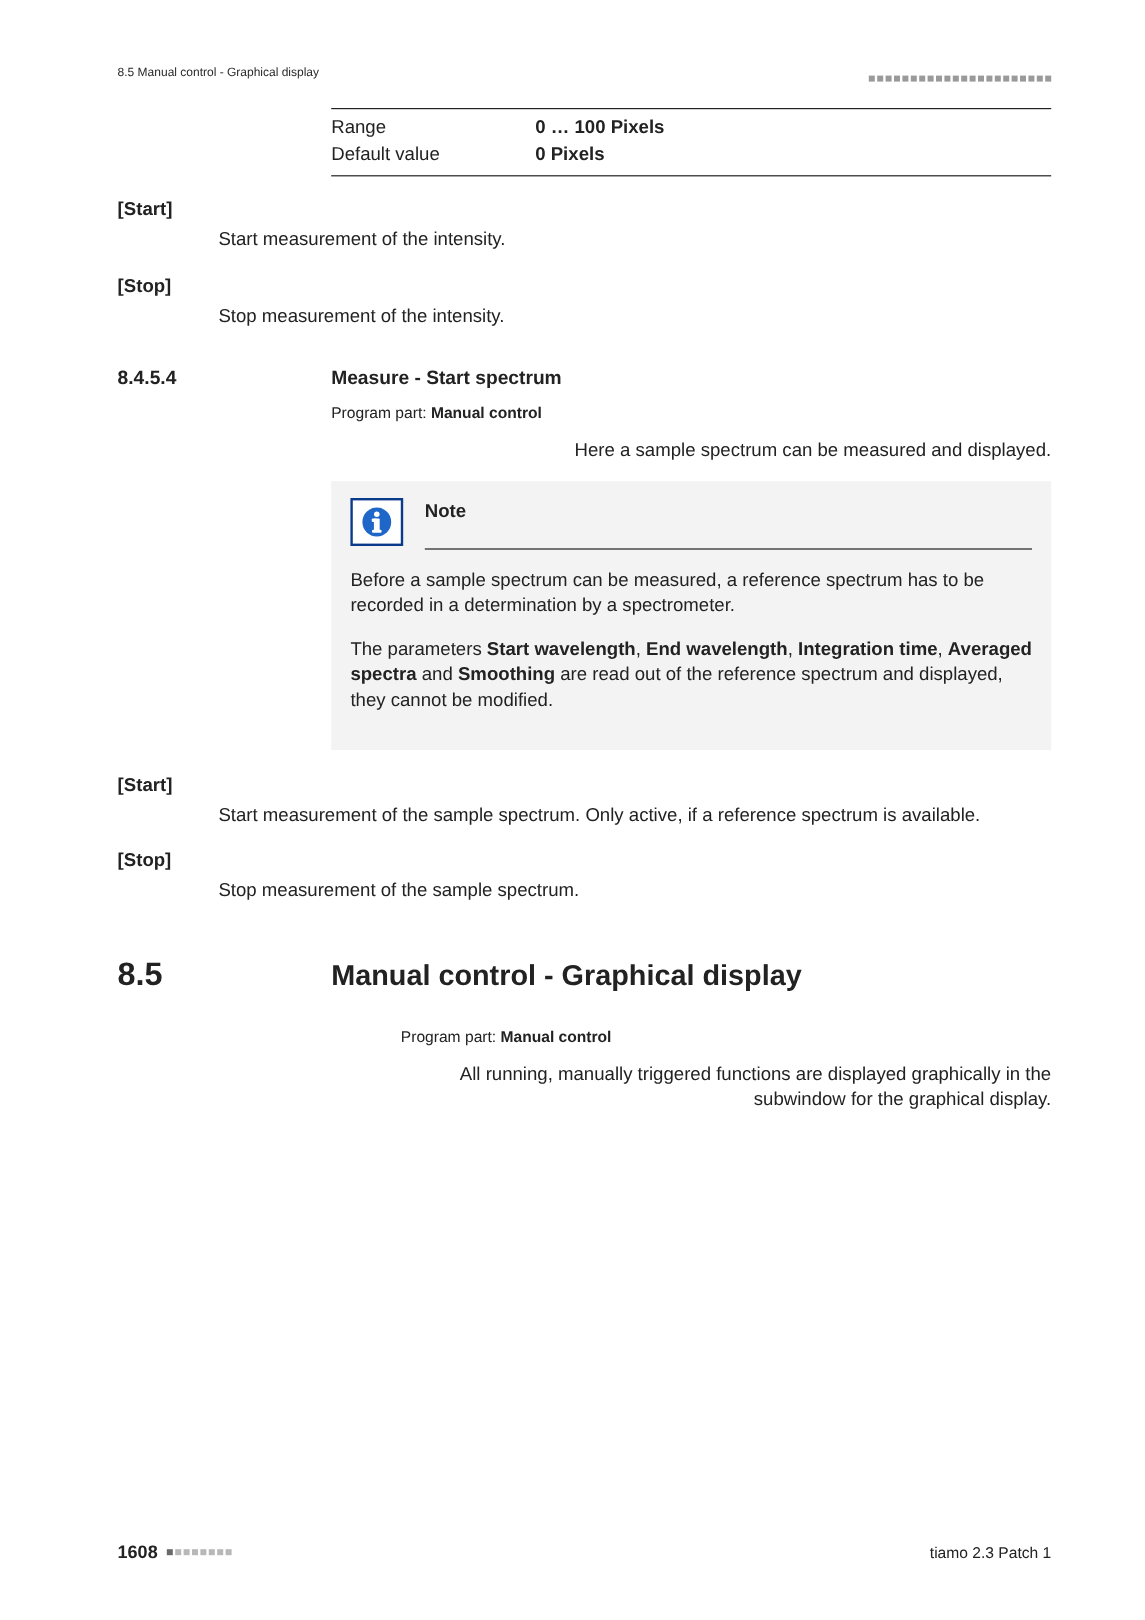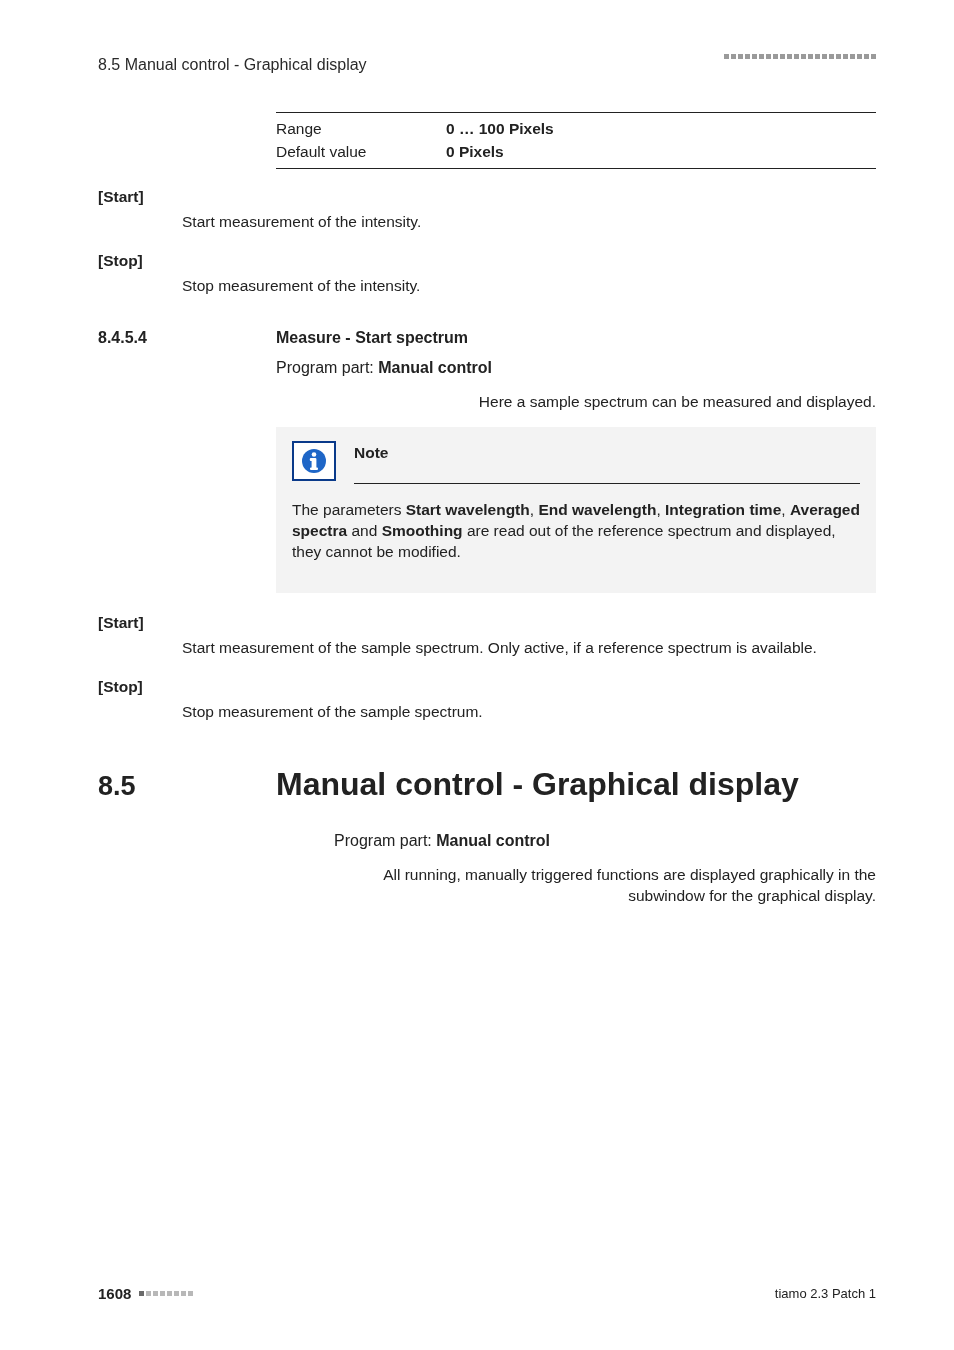--- a/index.html
+++ b/index.html
@@ -11,23 +11,23 @@
     font-size: 15.5px;
     line-height: 1.35;
     position: relative;
   }
   .page {
     padding: 54px 78px 0 98px;
   }
   .runhead {
     display: flex;
     justify-content: space-between;
-    align-items: flex-start;
-    font-size: 16px;
-    margin-bottom: 36px;
+    align-items: flex-end;
+    font-size: 10px;
+    margin-bottom: 22px;
   }
   .runhead-left { color: #2a2a2a; }
   .dotbar {
     display: flex;
     gap: 2px;
   }
   .dotbar span {
     width: 5px; height: 5px;
     background: #9a9a9a;
   }
@@ -66,21 +66,21 @@
   .h4-row {
     display: flex;
     align-items: baseline;
     margin-top: 30px;
     margin-bottom: 8px;
     font-weight: 700;
     font-size: 16px;
   }
   .h4-num { width: 178px; }
   .progpart {
-    font-size: 16px;
+    font-size: 13px;
     margin-bottom: 14px;
   }
   .para {
     margin-bottom: 14px;
     text-align: right;
   }
   .notebox {
     background: #f3f3f3;
     padding: 14px 16px 18px 16px;
     margin-bottom: 20px;
@@ -120,21 +120,21 @@
     align-items: baseline;
     margin-top: 40px;
     margin-bottom: 24px;
   }
   .h2-num {
     width: 178px;
     font-size: 27px;
     font-weight: 800;
   }
   .h2-title {
-    font-size: 32px;
+    font-size: 24px;
     font-weight: 800;
   }
   .indent2 {
     margin-left: 236px;
   }
   .footer {
     position: absolute;
     bottom: 46px;
     left: 98px;
     right: 78px;
@@ -232,20 +232,21 @@
             <circle cx="14" cy="7.5" r="2.3" fill="#fff"></circle>
             <rect x="11.6" y="11" width="4.8" height="11" rx="1" fill="#fff"></rect>
             <rect x="9.8" y="11" width="4" height="3" rx="1" fill="#fff"></rect>
             <rect x="10" y="20.5" width="8" height="2.5" rx="1" fill="#fff"></rect>
           </svg>
         </div>
         <div class="note-title-wrap">
           <div class="note-title">Note</div>
         </div>
       </div>
+      <div class="note-para">Before a sample spectrum can be measured, a reference spectrum has to be recorded in a determination by a spectrometer.</div>
       <div class="note-para">
         <span>The parameters </span><span class="b">Start wavelength</span><span>, </span><span class="b">End wavelength</span><span>, </span><span class="b">Integration time</span><span>, </span><span class="b">Averaged spectra</span><span> and </span><span class="b">Smoothing</span><span> are read out of the reference spectrum and displayed, they cannot be modified.</span>
       </div>
     </div>
   </div>
 
   <div class="term">[Start]</div>
   <div class="term-desc">Start measurement of the sample spectrum. Only active, if a reference spectrum is available.</div>
 
   <div class="term">[Stop]</div>

